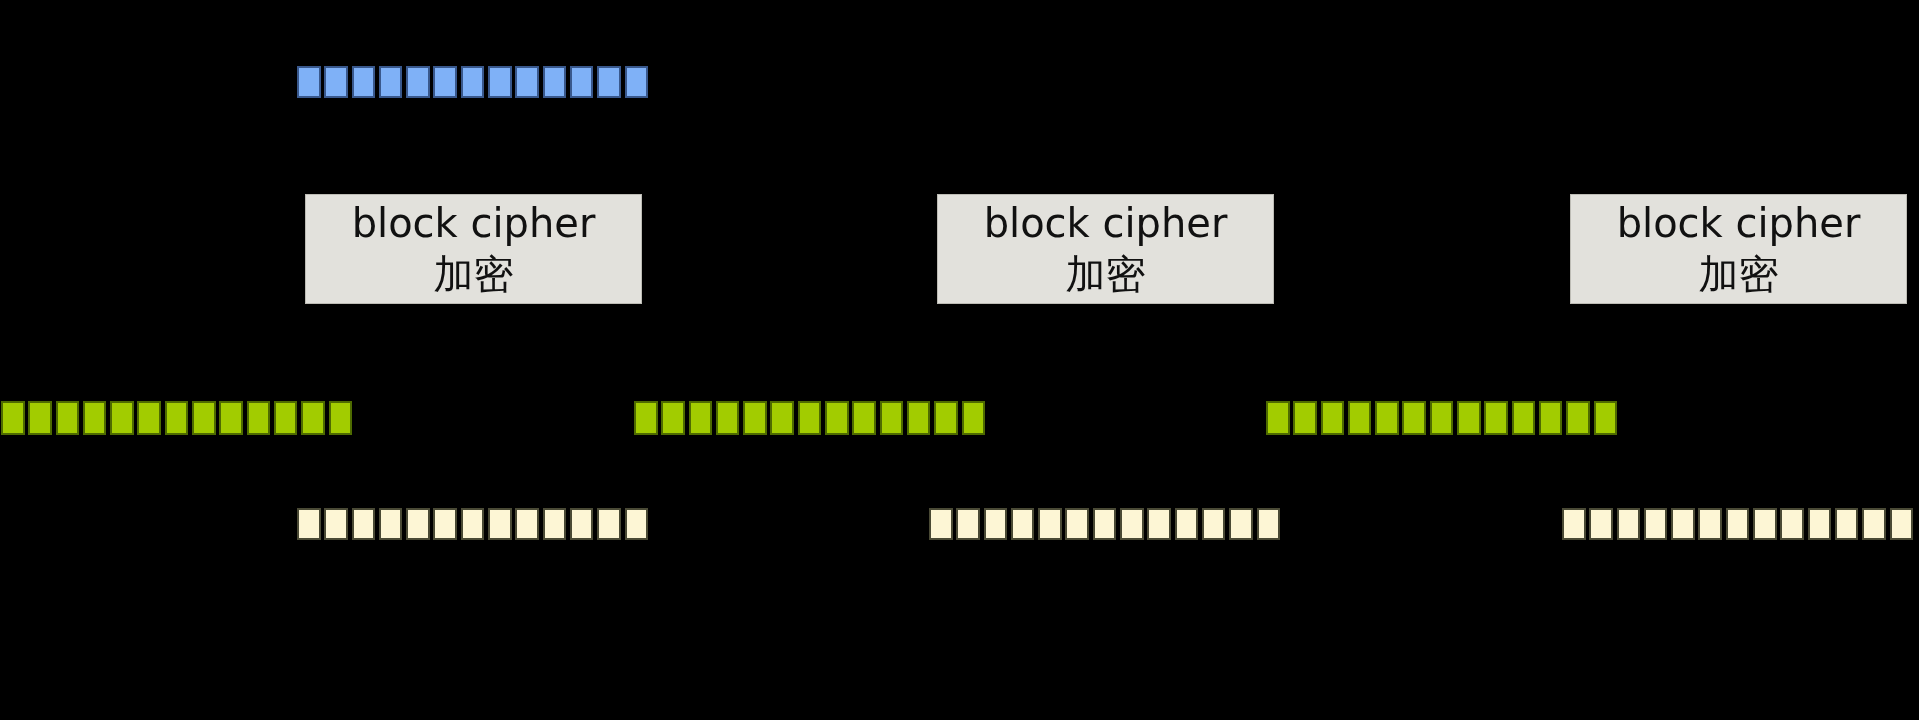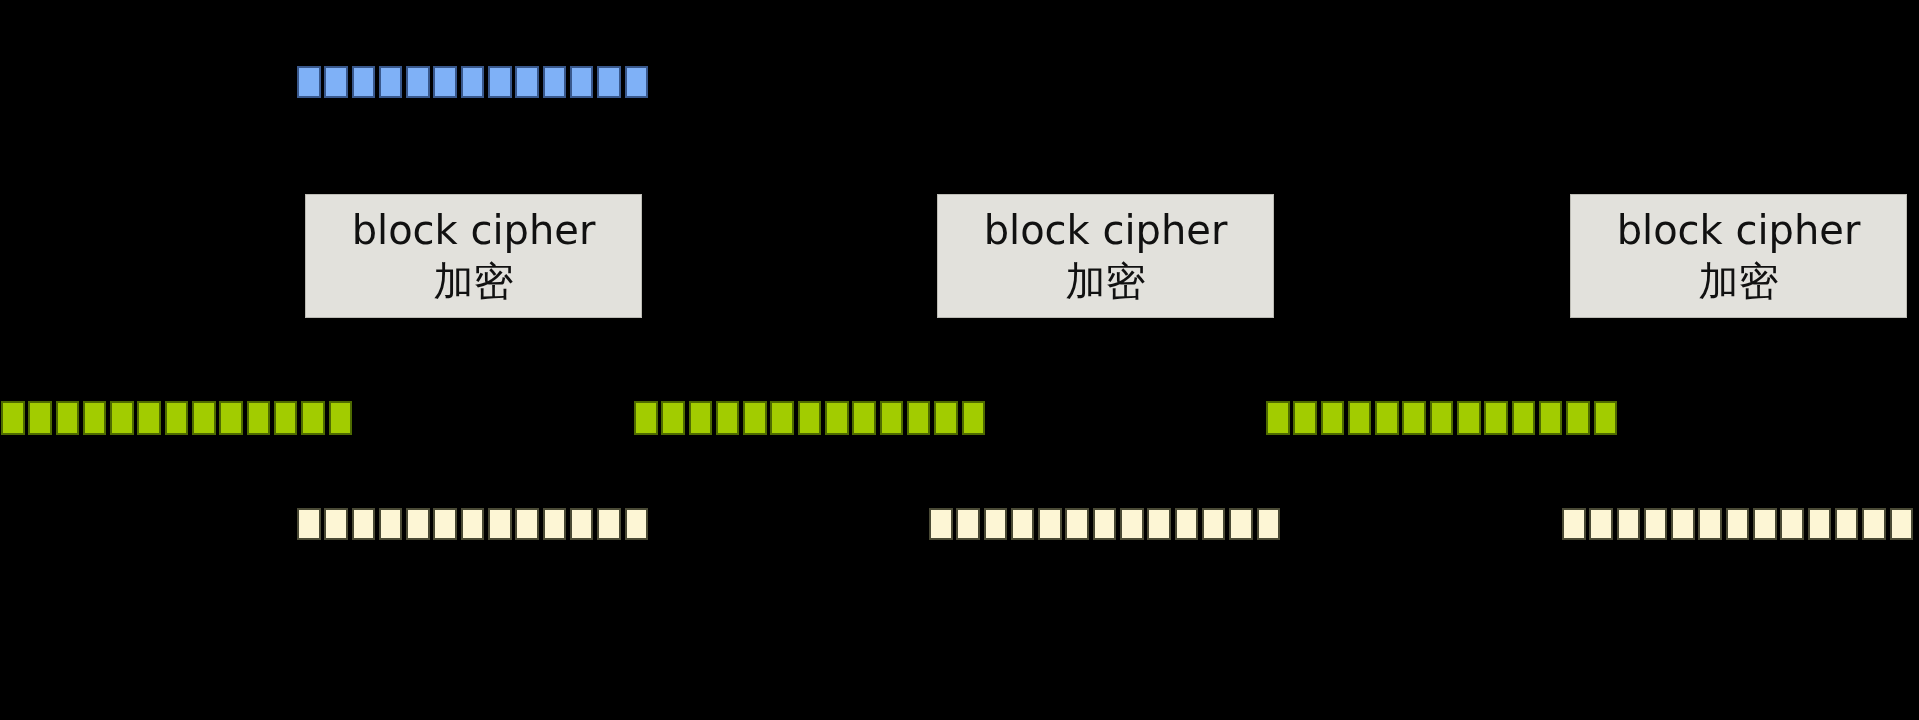--- a/index.html
+++ b/index.html
@@ -38,21 +38,21 @@
 
   .pos-c1  { left: 297px;  top: 508px; height: 32px; }
   .pos-c2  { left: 929px;  top: 508px; height: 32px; }
   .pos-c3  { left: 1562px; top: 508px; height: 32px; }
 
   
   .cipherbox {
     position: absolute;
     top: 194px;
     width: 337px;
-    height: 124px;
+    height: 110px;
     box-sizing: border-box;
     background: var(--box-fill, #e2e1dc);
     border: 1px solid var(--box-border, #bdbcb5);
     color: var(--box-text, #111);
     display: flex;
     flex-direction: column;
     align-items: center;
     justify-content: center;
     text-align: center;
     font-size: 40px;

